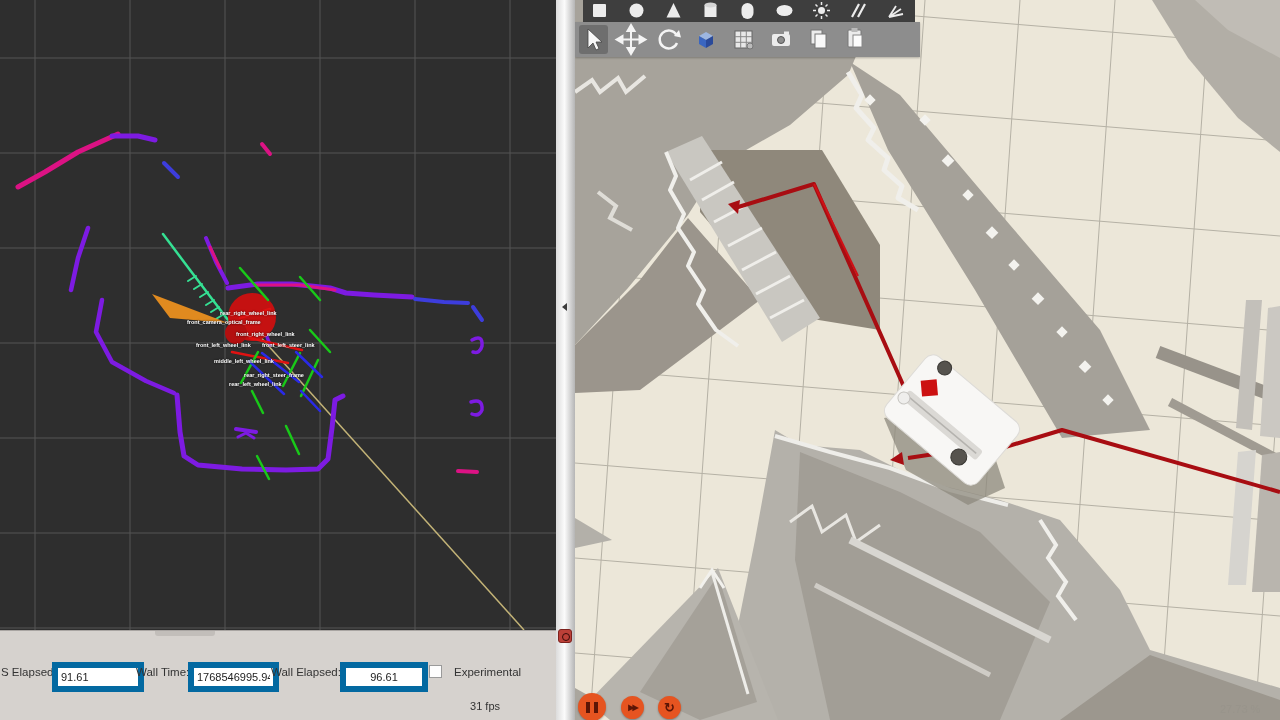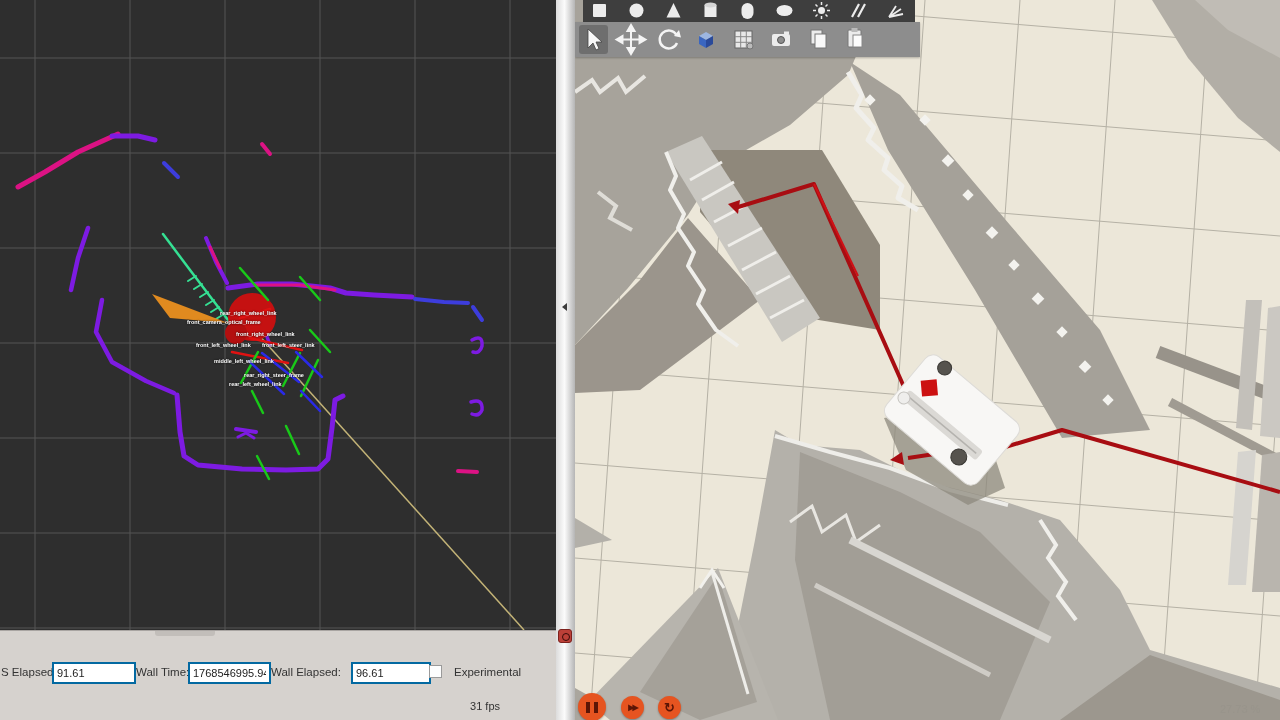--- a/index.html
+++ b/index.html
@@ -7,21 +7,21 @@
   #app{position:relative;width:1280px;height:720px;}
   
   #rviz-viewport{position:absolute;left:0;top:0;width:556px;height:630px;background:#2e2e2e;overflow:hidden;}
   .tf-label{position:absolute;color:#ffffff;font-size:5.5px;font-weight:bold;white-space:nowrap;
     text-shadow:0 0 2px #000;line-height:1;}
   #rviz-bottom{position:absolute;left:0;top:630px;width:556px;height:90px;background:#d6d2ce;
     border-top:1px solid #a9a5a2;overflow:hidden;}
   #rviz-bottom .tab{position:absolute;left:155px;top:0;width:60px;height:5px;background:#c2beba;border-radius:0 0 3px 3px;}
   .time-row{position:absolute;left:0;top:33px;width:556px;height:22px;}
   .time-row .lbl{position:absolute;font-size:11.5px;color:#333;top:2px;}
-  .time-row input{position:absolute;top:-2px;height:16px;border:2px solid #0369a1;background:#fff;
+  .time-row input{position:absolute;top:-2px;height:16px;border:6px solid #0369a1;background:#fff;
     font-family:"Liberation Sans",sans-serif;font-size:11px;color:#222;padding:1px 3px;}
   #experimental-box{position:absolute;left:429px;top:1px;width:11px;height:11px;background:#fdfdfd;border:1px solid #9a9a9a;}
   #fps{position:absolute;right:56px;top:69px;font-size:11px;color:#333;}
   
   #divider{position:absolute;left:556px;top:0;width:19px;height:720px;
     background:linear-gradient(90deg,#dcdcdc,#fbfbfb 45%,#b5b5b5);}
   #collapse-arrow{position:absolute;left:6px;top:303px;width:0;height:0;
     border-top:4px solid transparent;border-bottom:4px solid transparent;border-right:5px solid #3c3c3c;}
   #panel-close{position:absolute;left:2px;top:629px;width:14px;height:14px;background:#bc4038;
     border:1px solid #7c211c;border-radius:3px;box-sizing:border-box;}
@@ -142,21 +142,21 @@
   </div>
 
   <div id="rviz-bottom">
     <div class="tab"></div>
     <div class="time-row">
       <span class="lbl" style="left:1px">S Elapsed:</span>
       <input style="left: 52px; width: 74px;" value="91.61">
       <span class="lbl" style="left:136px">Wall Time:</span>
       <input style="left: 188px; width: 73px;" value="1768546995.94">
       <span class="lbl" style="left:271px">Wall Elapsed:</span>
-      <input style="left: 351px; width: 70px;" value="96.61">
+      <input style="left: 340px; width: 70px; text-align: center;" value="96.61">
       <div id="experimental-box"></div>
       <span class="lbl" style="left:454px">Experimental</span>
     </div>
     <span id="fps">31 fps</span>
   </div>
 
   <div id="divider">
     <div id="collapse-arrow"></div>
     <div id="panel-close"></div>
   </div>

